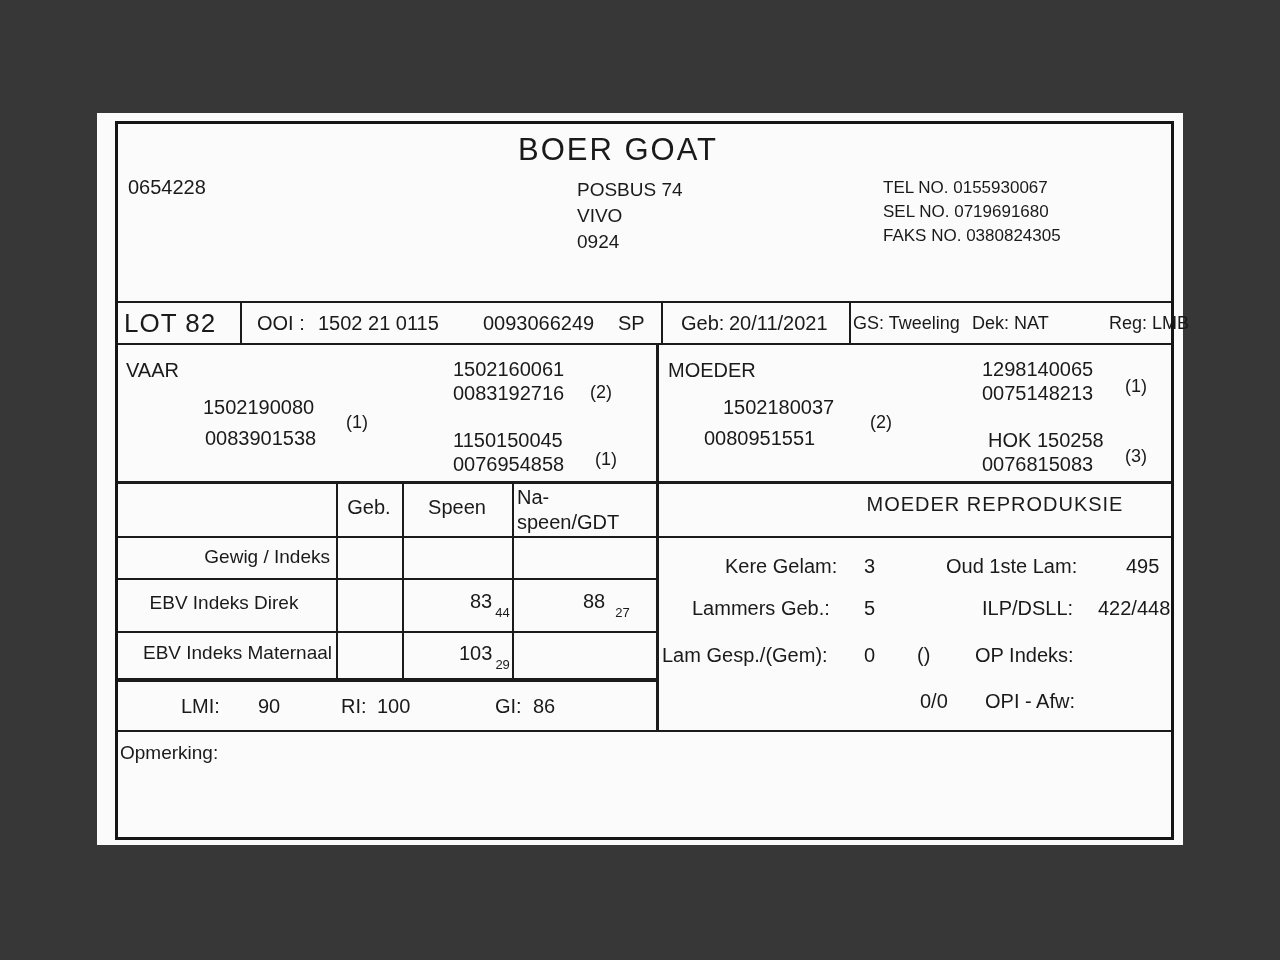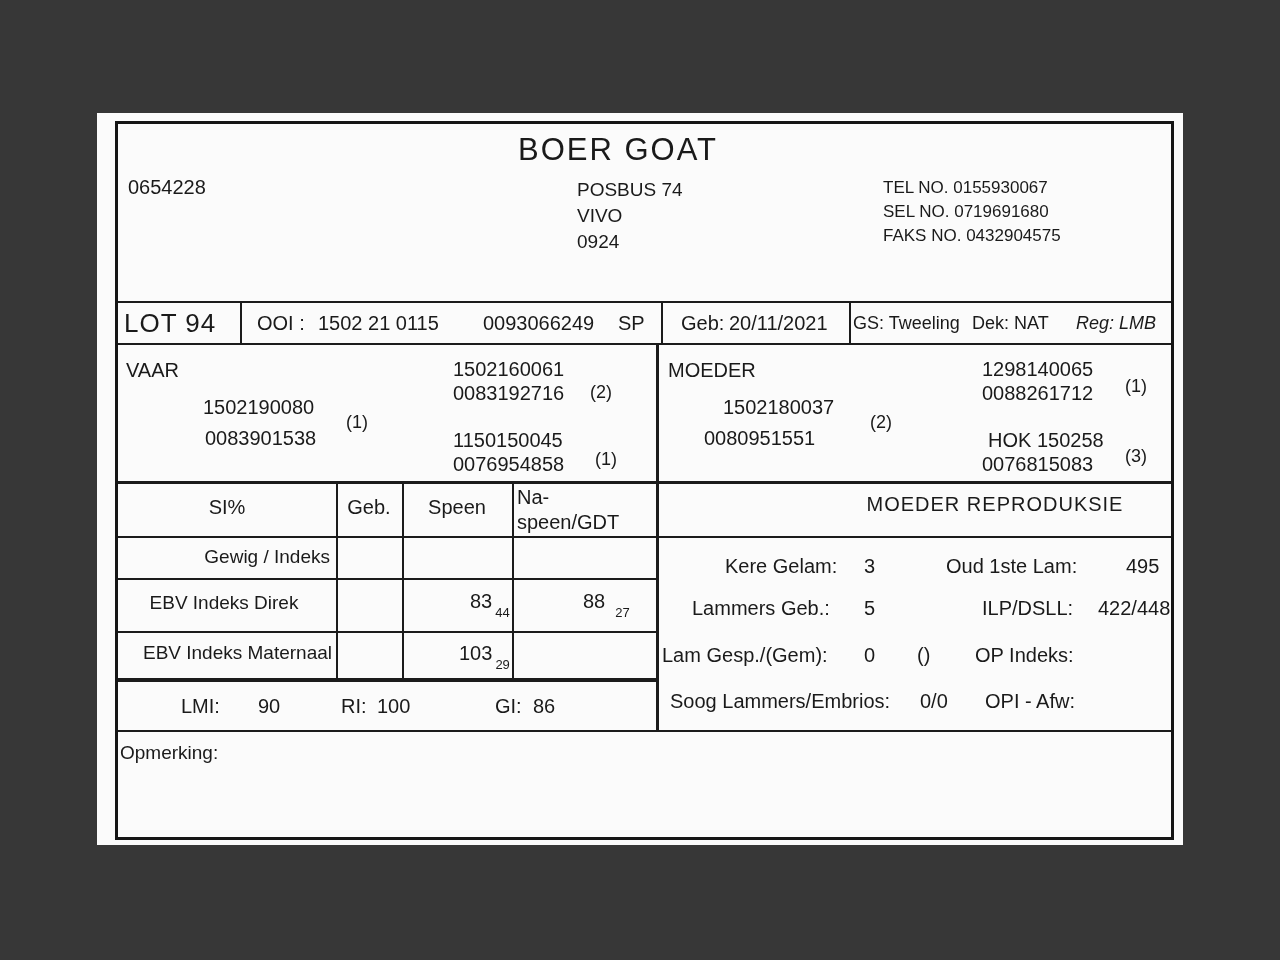--- a/index.html
+++ b/index.html
@@ -48,57 +48,56 @@
     <div class="abs title" style="left:250px;top:8px;width:500px;">BOER GOAT</div>
     <div class="abs t20" style="left:10px;top:52px;">0654228</div>
     <div class="abs t19 lh26" style="left:459px;top:53px;">
       <div>POSBUS 74</div>
       <div>VIVO</div>
       <div>0924</div>
     </div>
     <div class="abs t17 lh24" style="left:765px;top:52px;">
       <div>TEL NO. 0155930067</div>
       <div>SEL NO. 0719691680</div>
-      <div>FAKS NO. 0432904575</div>
+      <div>FAKS NO. 0380824305</div>
     </div>
 
-    <div class="abs lot" style="left:6px;top:184px;">LOT 94</div>
+    <div class="abs lot" style="left:6px;top:184px;">LOT 82</div>
     <div class="abs t20" style="left:139px;top:188px;">OOI :</div>
     <div class="abs t20" style="left:200px;top:188px;">1502 21 0115</div>
     <div class="abs t20" style="left:365px;top:188px;">0093066249</div>
     <div class="abs t20" style="left:500px;top:188px;">SP</div>
     <div class="abs t20" style="left:563px;top:188px;">Geb:</div>
     <div class="abs t20" style="left:611px;top:188px;">20/11/2021</div>
     <div class="abs t18" style="left:735px;top:189px;">GS: Tweeling</div>
     <div class="abs t18" style="left:854px;top:189px;">Dek: NAT</div>
-    <div class="abs t18" style="left:958px;top:189px;font-style:italic;">Reg: LMB</div>
+    <div class="abs t18" style="left:991px;top:189px;">Reg: LMB</div>
 
     <div class="abs t20" style="left:8px;top:235px;">VAAR</div>
     <div class="abs t20" style="left:85px;top:272px;">1502190080</div>
     <div class="abs t20" style="left:87px;top:303px;">0083901538</div>
     <div class="abs t18" style="left:228px;top:288px;">(1)</div>
     <div class="abs t20" style="left:335px;top:234px;">1502160061</div>
     <div class="abs t20" style="left:335px;top:258px;">0083192716</div>
     <div class="abs t18" style="left:472px;top:258px;">(2)</div>
     <div class="abs t20" style="left:335px;top:305px;">1150150045</div>
     <div class="abs t20" style="left:335px;top:329px;">0076954858</div>
     <div class="abs t18" style="left:477px;top:325px;">(1)</div>
 
     <div class="abs t20" style="left:550px;top:235px;">MOEDER</div>
     <div class="abs t20" style="left:605px;top:272px;">1502180037</div>
     <div class="abs t20" style="left:586px;top:303px;">0080951551</div>
     <div class="abs t18" style="left:752px;top:288px;">(2)</div>
     <div class="abs t20" style="left:864px;top:234px;">1298140065</div>
-    <div class="abs t20" style="left:864px;top:258px;">0088261712</div>
+    <div class="abs t20" style="left:864px;top:258px;">0075148213</div>
     <div class="abs t18" style="left:1007px;top:252px;">(1)</div>
     <div class="abs t20" style="left:864px;top:305px;margin-left:6px;">HOK 150258</div>
     <div class="abs t20" style="left:864px;top:329px;">0076815083</div>
     <div class="abs t18" style="left:1007px;top:322px;">(3)</div>
 
-    <div class="abs t20 center" style="left:0;top:372px;width:218px;">SI%</div>
     <div class="abs t20 center" style="left:218px;top:372px;width:66px;">Geb.</div>
     <div class="abs t20 center" style="left:284px;top:372px;width:110px;">Speen</div>
     <div class="abs t20 naspeen-head" style="left:399px;top:361px;">Na-speen/GDT</div>
 
     <div class="abs t19 right" style="left:0;top:422px;width:212px;">Gewig / Indeks</div>
     <div class="abs t19 right" style="left:0;top:468px;width:212px;text-align:center;">EBV Indeks Direk</div>
     <div class="abs t19 right" style="left:2px;top:518px;width:212px;">EBV Indeks Maternaal</div>
 
     <div class="abs t20" style="left:352px;top:466px;"><span>83</span><span class="sub">44</span></div>
     <div class="abs t20" style="left:465px;top:466px;"><span>88</span><span class="sub" style="margin-left:10px;">27</span></div>
@@ -117,20 +116,19 @@
     <div class="abs t20" style="left:828px;top:431px;">Oud 1ste Lam:</div>
     <div class="abs t20" style="left:1008px;top:431px;">495</div>
     <div class="abs t20" style="left:574px;top:473px;">Lammers Geb.:</div>
     <div class="abs t20" style="left:746px;top:473px;">5</div>
     <div class="abs t20" style="left:864px;top:473px;">ILP/DSLL:</div>
     <div class="abs t20" style="left:960px;top:473px;margin-left:20px;">422/448</div>
     <div class="abs t20" style="left:544px;top:520px;">Lam Gesp./(Gem):</div>
     <div class="abs t20" style="left:746px;top:520px;">0</div>
     <div class="abs t20" style="left:799px;top:520px;">()</div>
     <div class="abs t20" style="left:857px;top:520px;">OP Indeks:</div>
-    <div class="abs t20" style="left:552px;top:566px;">Soog Lammers/Embrios:</div>
     <div class="abs t20" style="left:802px;top:566px;">0/0</div>
     <div class="abs t20" style="left:867px;top:566px;">OPI - Afw:</div>
 
     <div class="abs t19" style="left:2px;top:618px;">Opmerking:</div>
 
   </div>
 </div>
 
 </body></html>

